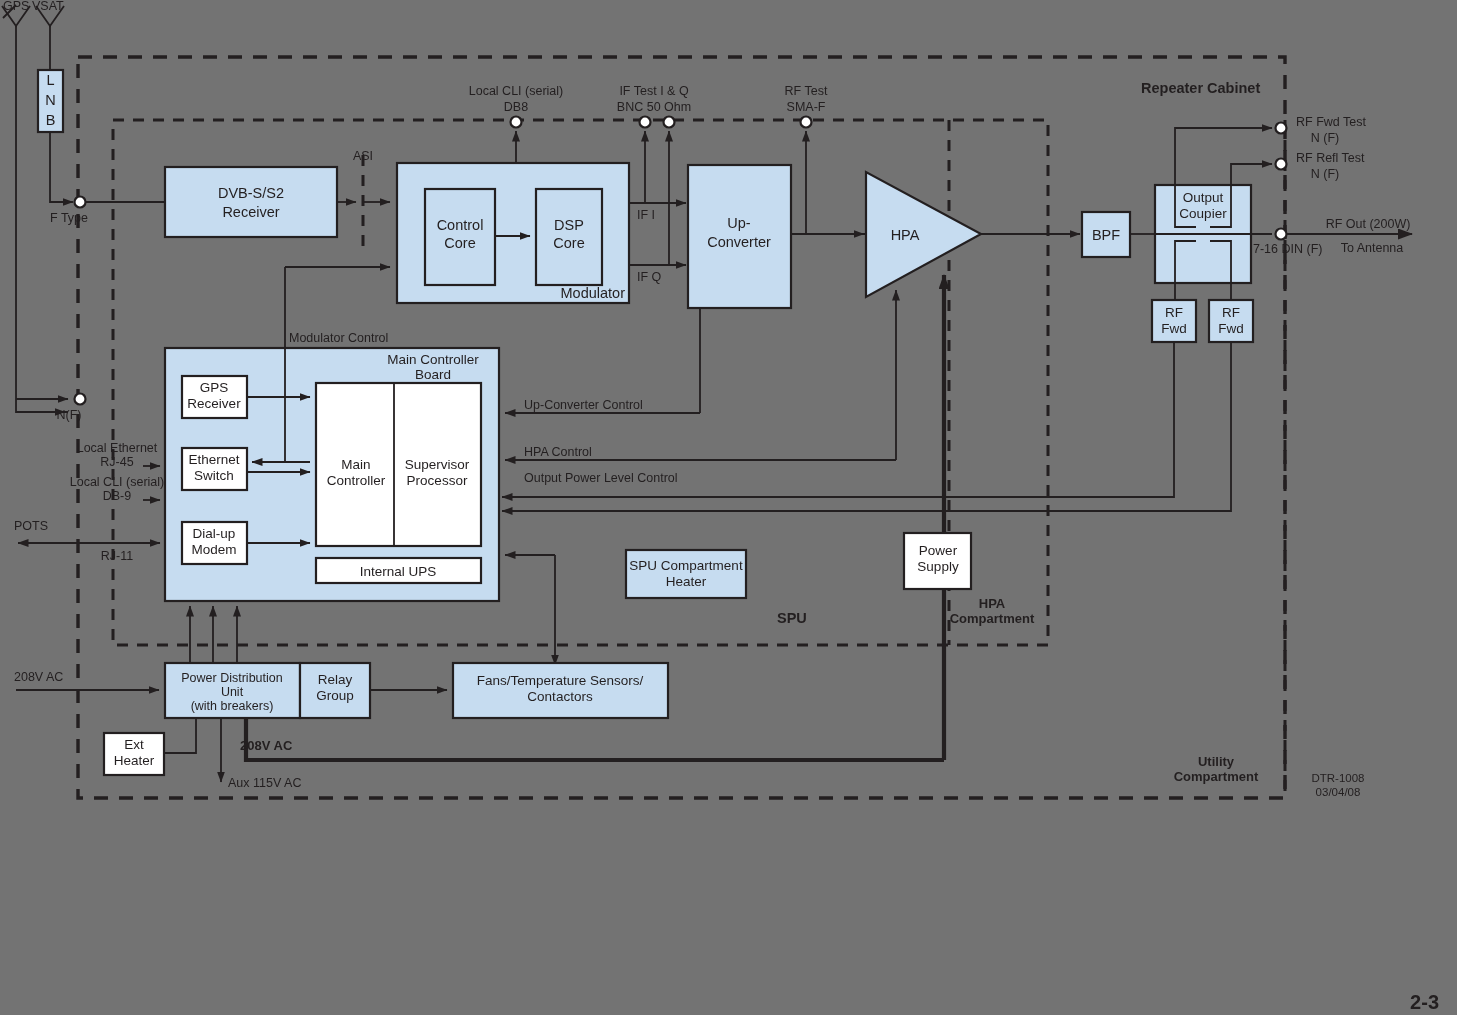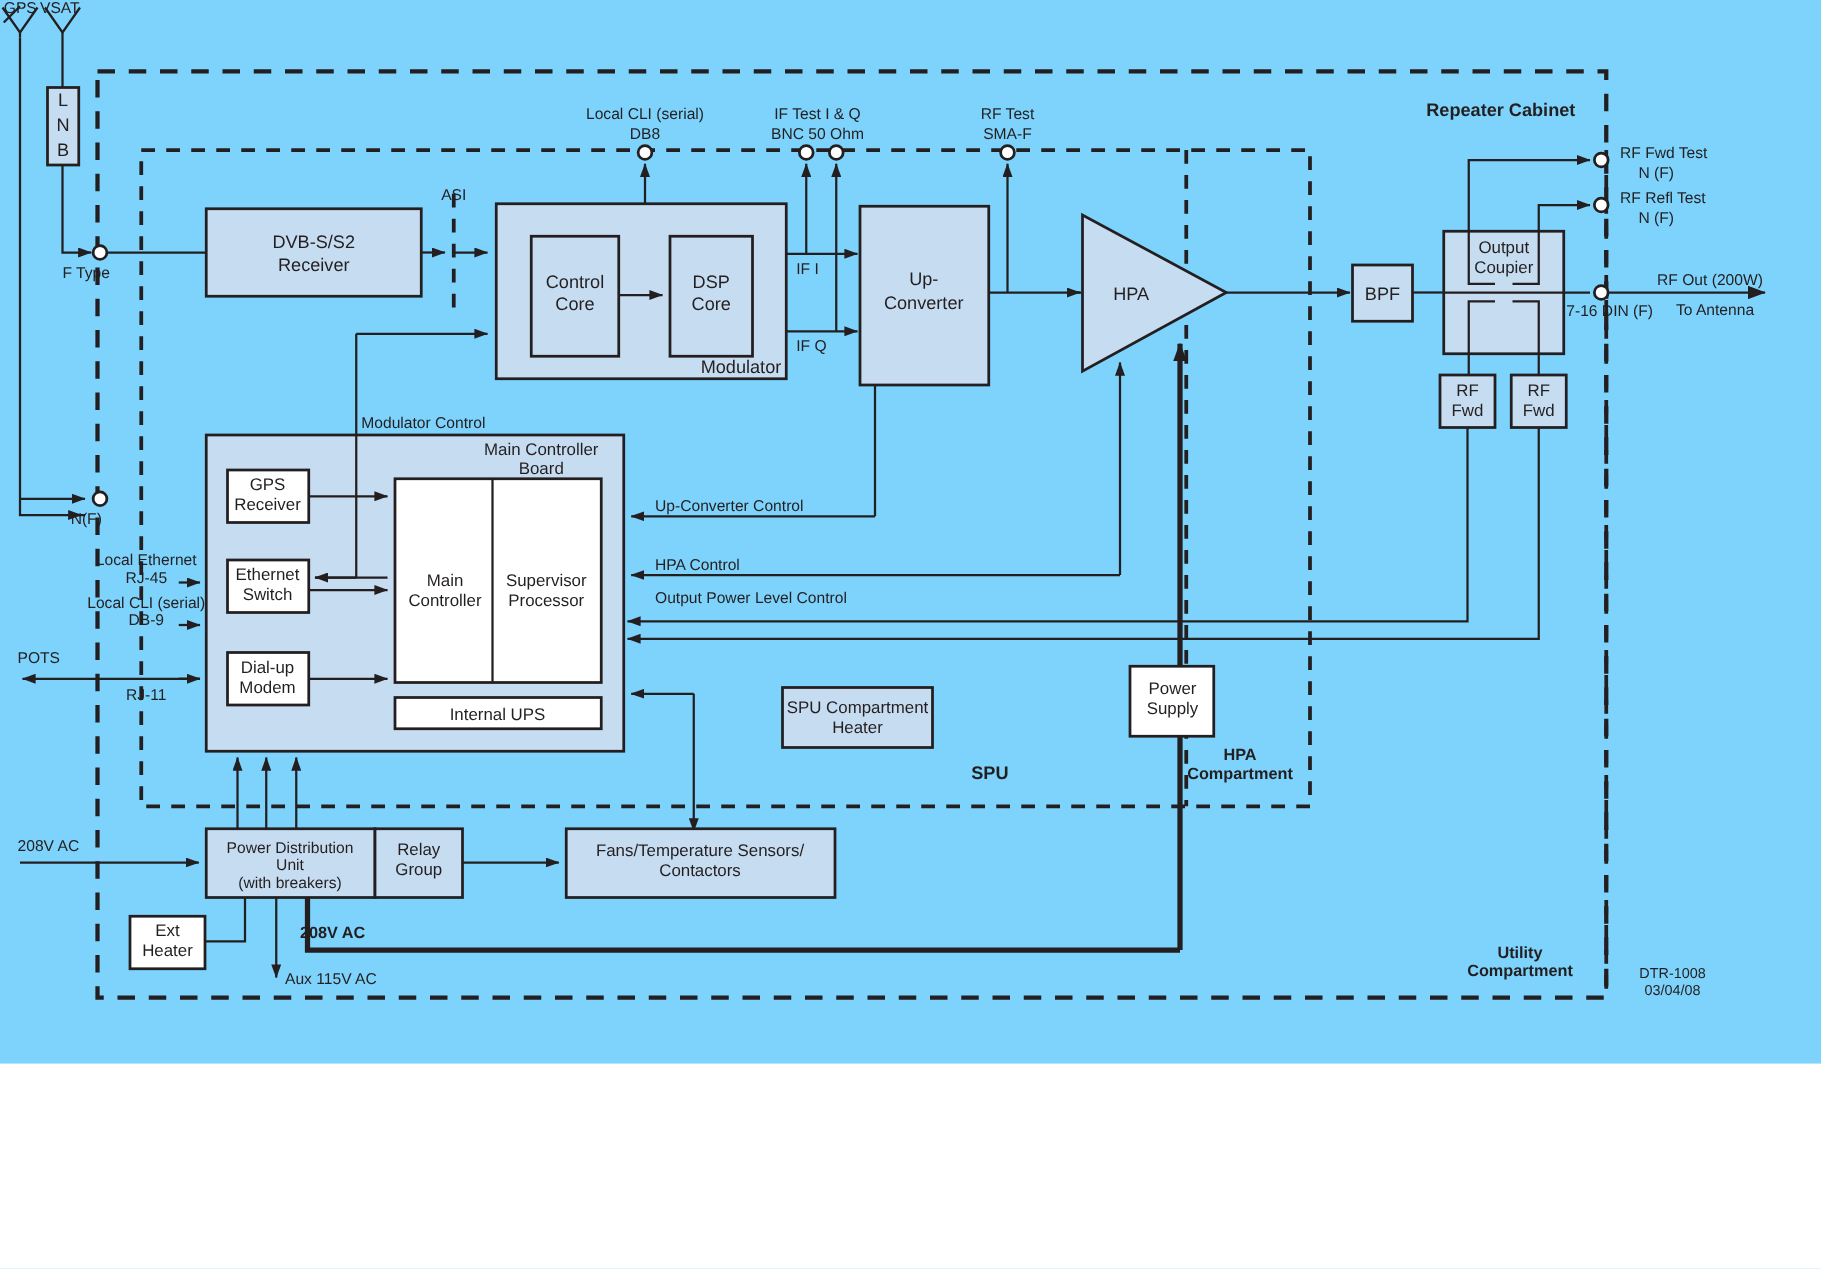--- a/index.html
+++ b/index.html
@@ -1,17 +1,17 @@
 <!DOCTYPE html>
 <html><head>
 <meta charset="utf-8">
 <style>
   html,body{margin:0;padding:0;background:#ffffff;}
   body{font-family:"Liberation Sans",sans-serif;color:#231f20;}
-  #page{position:relative;width:1457px;height:851px;overflow:hidden;background:#7dd3fc;}
+  #page{position:relative;width:1457px;height:1015px;overflow:hidden;background:#737373;}
   svg#diagram{position:absolute;left:0;top:0;width:1457px;height:1015px;}
   .blk{fill:#c6dcf0;stroke:#231f20;stroke-width:2.2;}
   .blkw{fill:#ffffff;stroke:#231f20;stroke-width:2.2;}
   .inner{fill:#c6dcf0;stroke:#231f20;stroke-width:2.2;}
   .ln{stroke:#231f20;stroke-width:1.8;fill:none;}
   .lnthick{stroke:#231f20;stroke-width:4.2;fill:none;}
   .dash{stroke:#231f20;stroke-width:3.4;fill:none;stroke-dasharray:14 11;}
   .dashthin{stroke:#231f20;stroke-width:3.0;fill:none;stroke-dasharray:11 9;}
   .conn{fill:#ffffff;stroke:#231f20;stroke-width:2.2;}
   .t{font-family:"Liberation Sans",sans-serif;font-size:14.5px;fill:#231f20;}

